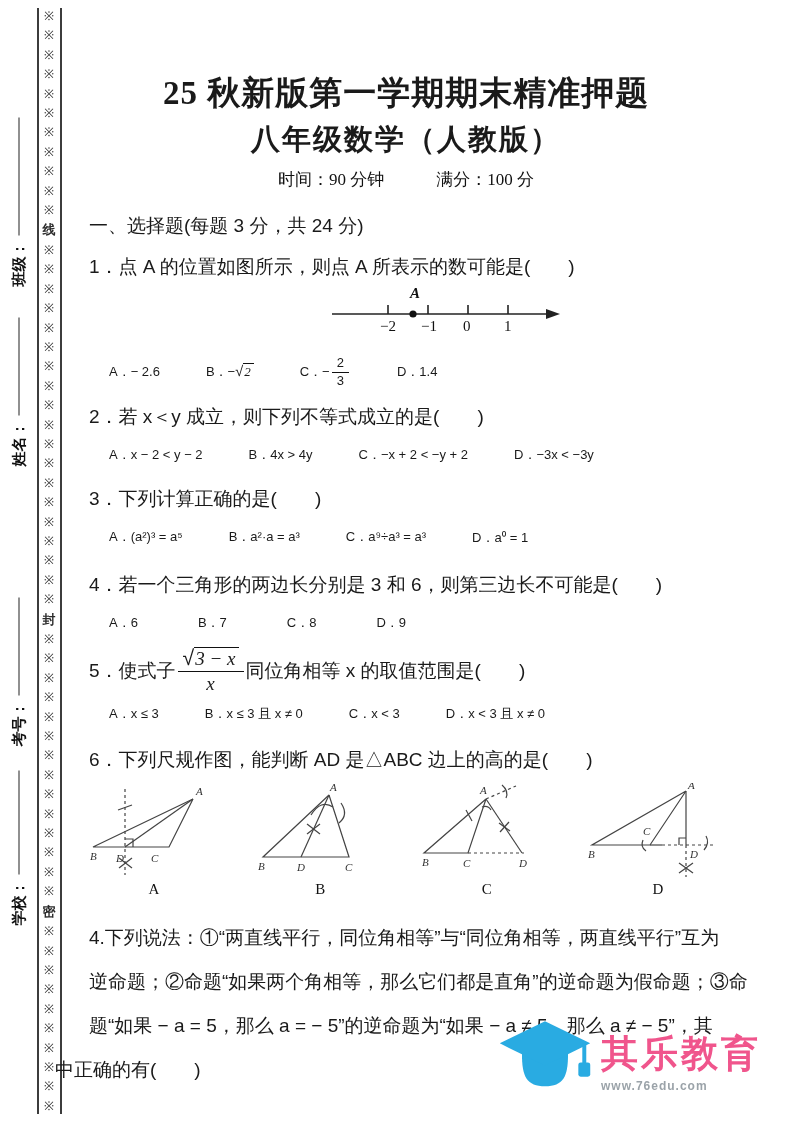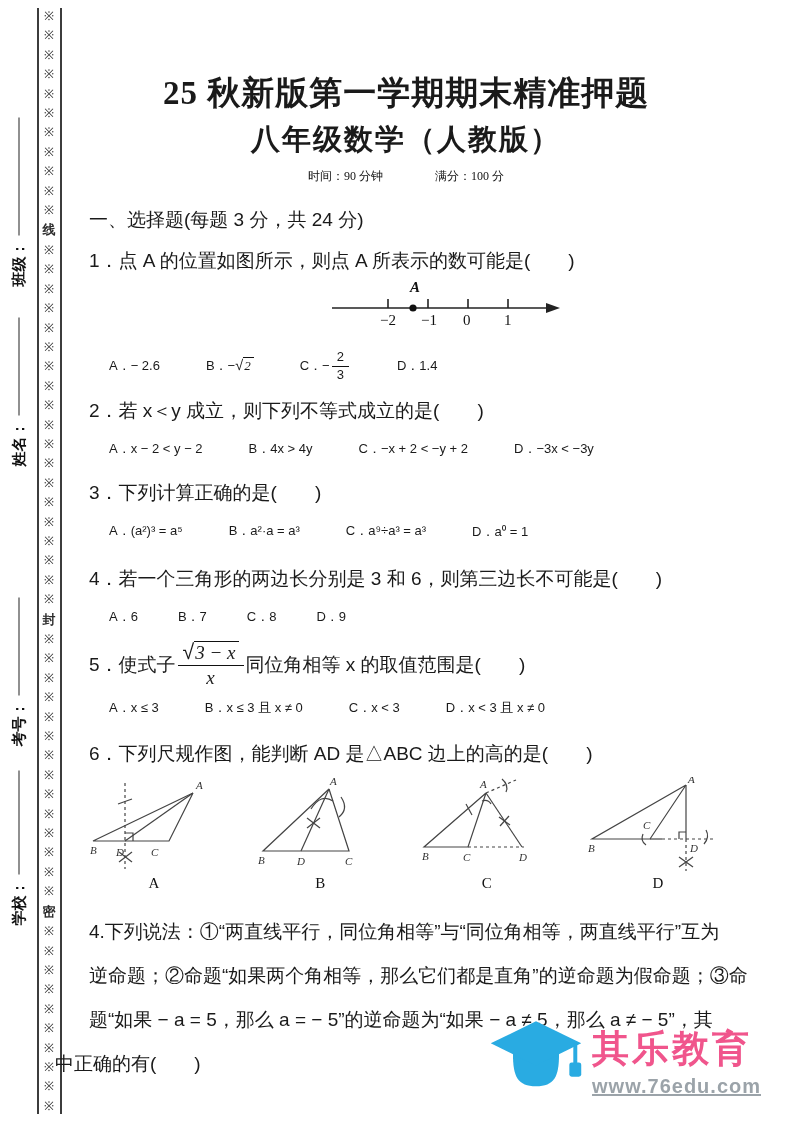--- a/index.html
+++ b/index.html
@@ -34,29 +34,29 @@
   .field-school { left:19px; top:848px; } .field-school .blank { width:104px; }
 
   
   .content { position:absolute; left:62px; top:0; width:718px; padding:0 44px 0 14px; }
   .hdr { text-align:center; }
   .title { margin-top:72px; font-size:33px; line-height:42px; letter-spacing:1px; }
   .title .t-pre  { font-family:"Liberation Serif", serif; font-weight:600; }
   .title .t-main { font-weight:900; }
   .subtitle { margin-top:6px; font-size:29px; line-height:38px; font-weight:800;
               font-family:"Liberation Serif", serif; letter-spacing:2px; }
-  .meta { margin-top:10px; font-size:12px; font-family:"Liberation Serif", serif; color:#111; }
+  .meta { margin-top:10px; font-size:17px; font-family:"Liberation Serif", serif; color:#111; }
   .meta .gap { display:inline-block; width:52px; }
 
   .section-title { margin-top:22px; padding-left:13px; font-size:19px; }
 
   .stem { margin-top:15px; padding-left:13px; font-size:19px; line-height:26px; }
   .opts { display:flex; align-items:center; column-gap:46px; padding-left:33px;
           margin-top:16px; font-size:13px; }
-  .opts-tight { column-gap:40px; }
+  .opts-tight { column-gap:60px; }
 
   
   .nl-wrap { margin-top:4px; text-align:center; padding-left:80px; }
   .nl line, .nl path { stroke:#222; stroke-width:1.6; fill:none; }
   .nl .arrow { fill:#222; stroke:none; }
   .nl text { font-size:15px; font-family:"Liberation Serif", serif; fill:#111; }
   .nl .pt-label { font-style:italic; font-weight:bold; }
 
   
   .frac { display:inline-flex; flex-direction:column; align-items:center;
@@ -83,21 +83,21 @@
 
   .q7 { margin-top:18px; padding-left:13px; font-size:19px; }
   .q7 .q7-line { line-height:44px; white-space:nowrap; }
   .q7 .q7-last { margin-left:-34px; position:relative; z-index:2; background:transparent; }
 
   
   .brandbox { position:absolute; right:32px; bottom:12px; display:flex;
               align-items:center; gap:6px; }
   .brand-text { display:flex; flex-direction:column; align-items:flex-start; }
   .brand-name { font-size:37px; font-weight:900; letter-spacing:3px; line-height:1.05; }
-  .brand-url  { font-size:20px; font-weight:bold; letter-spacing:1px; margin-top:6px;text-decoration:underline; }
+  .brand-url  { font-size:12px; font-weight:bold; letter-spacing:1px; margin-top:6px; }
 </style>
 </head>
 <body>
 
 <div class="page">
 
   <div class="rule rule-left"></div>
   <div class="rule rule-right"></div>
   <div class="seal-column">
       <span class="seal-char">※</span>

